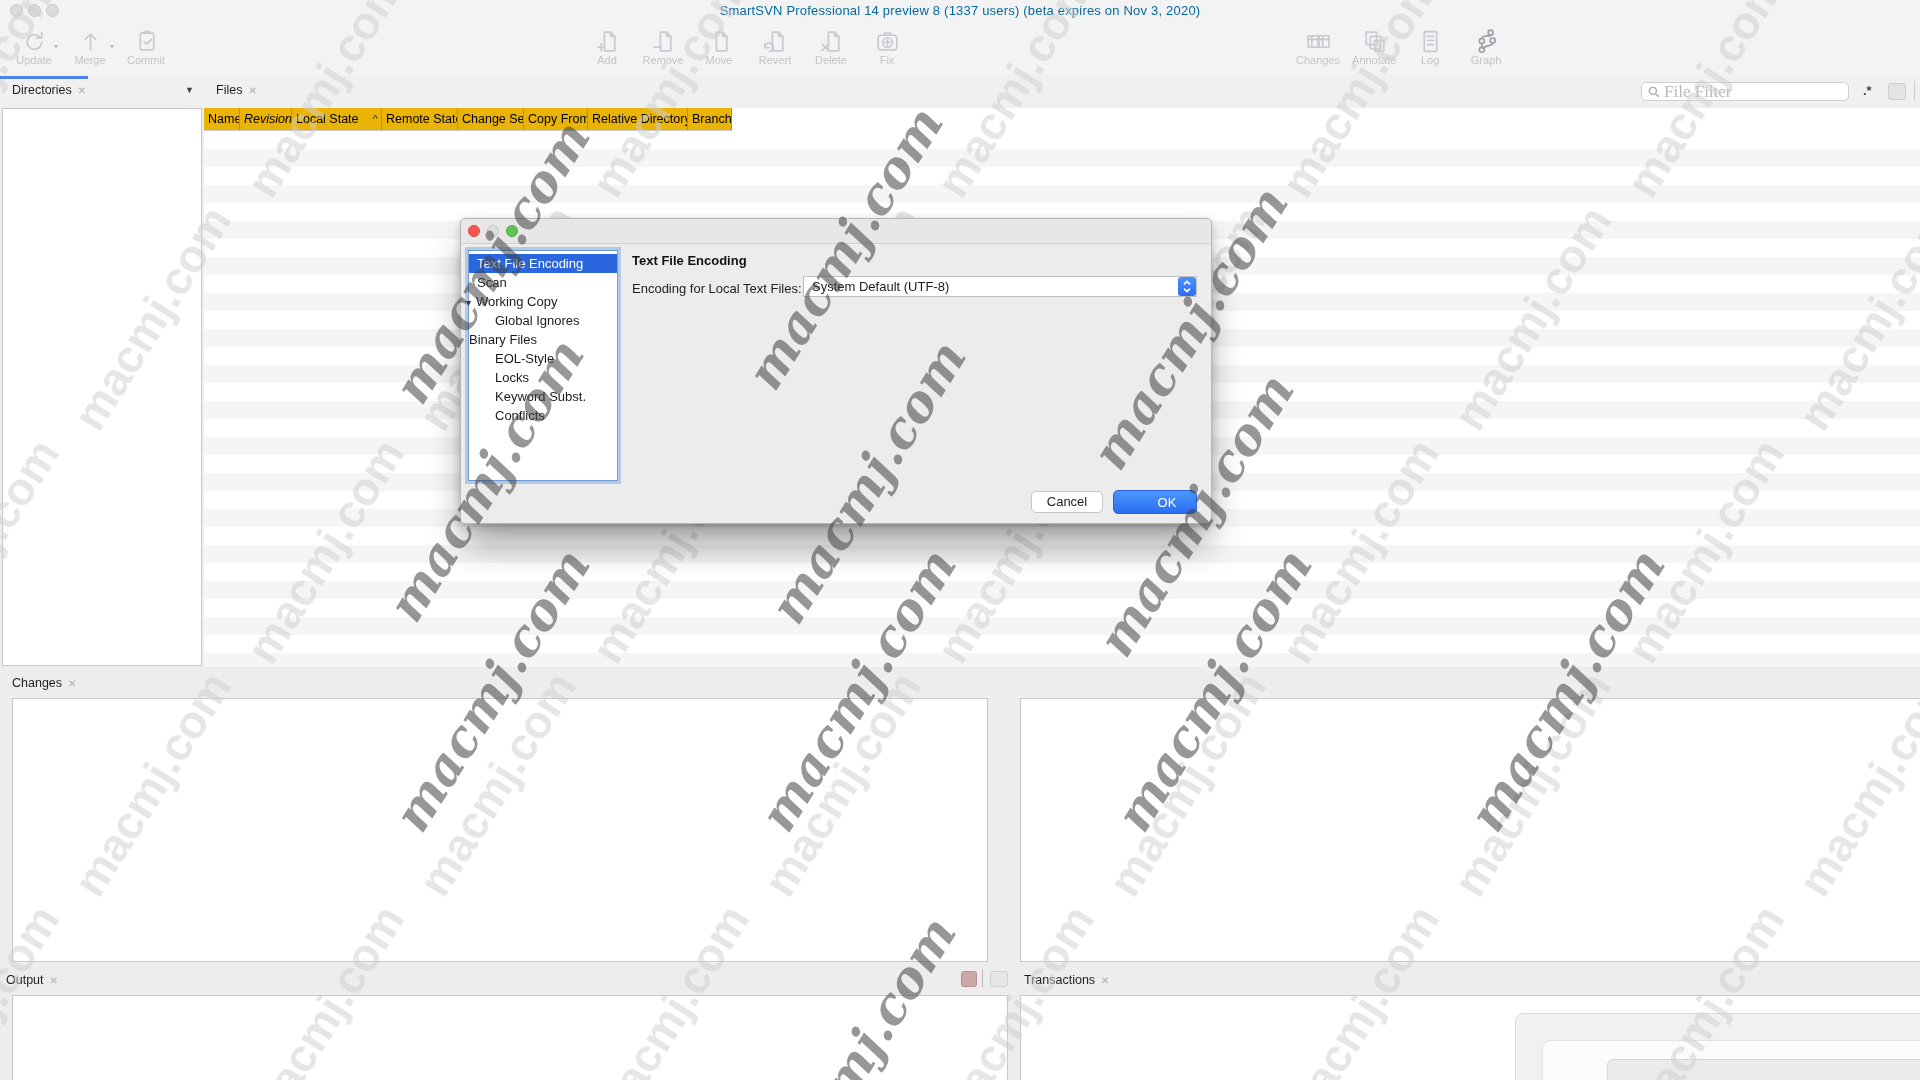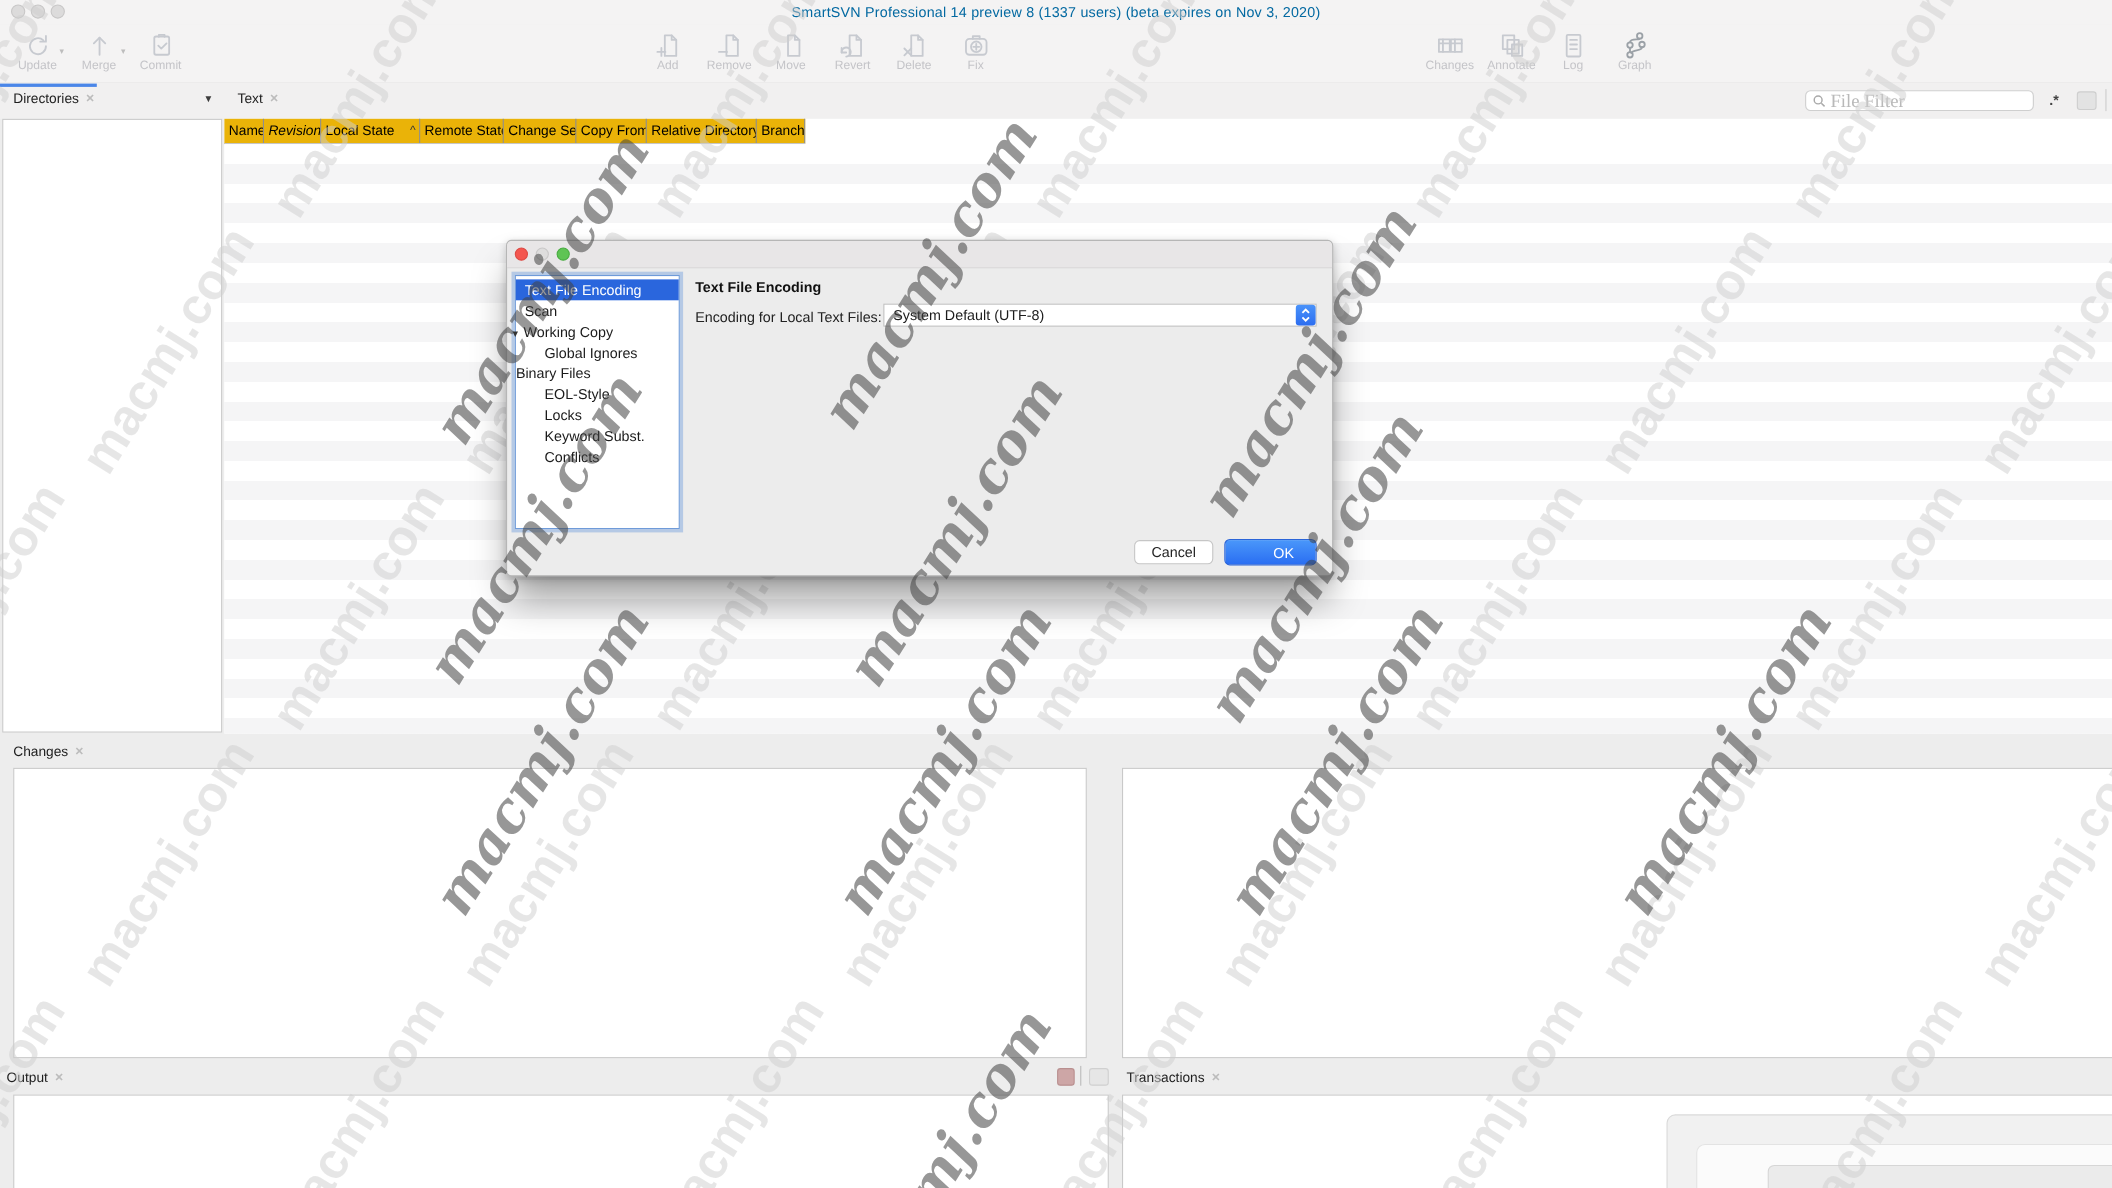--- a/index.html
+++ b/index.html
@@ -259,21 +259,21 @@
     </div>
 
   <div id="header-strip">
     <div id="dir-accent"></div>
     <div class="panel-tab" style="left:12px">
       <span>Directories</span>
       <span class="tab-close">✕</span>
     </div>
     <div id="dir-caret">▼</div>
     <div class="panel-tab" style="left:216px">
-      <span>Text</span>
+      <span>Files</span>
       <span class="tab-close">✕</span>
     </div>
     <div id="filter-box">
       <span style="margin:0 2px 0 5px;display:flex">
         <svg width="13" height="13" viewBox="0 0 20 20" fill="none" stroke="#a9a9a9" stroke-width="2">
           <circle cx="9" cy="9" r="5.5"></circle>
             <path d="M13.5 13.5L18 18"></path>
           </svg>
       </span>
       <input placeholder="File Filter" style="">

